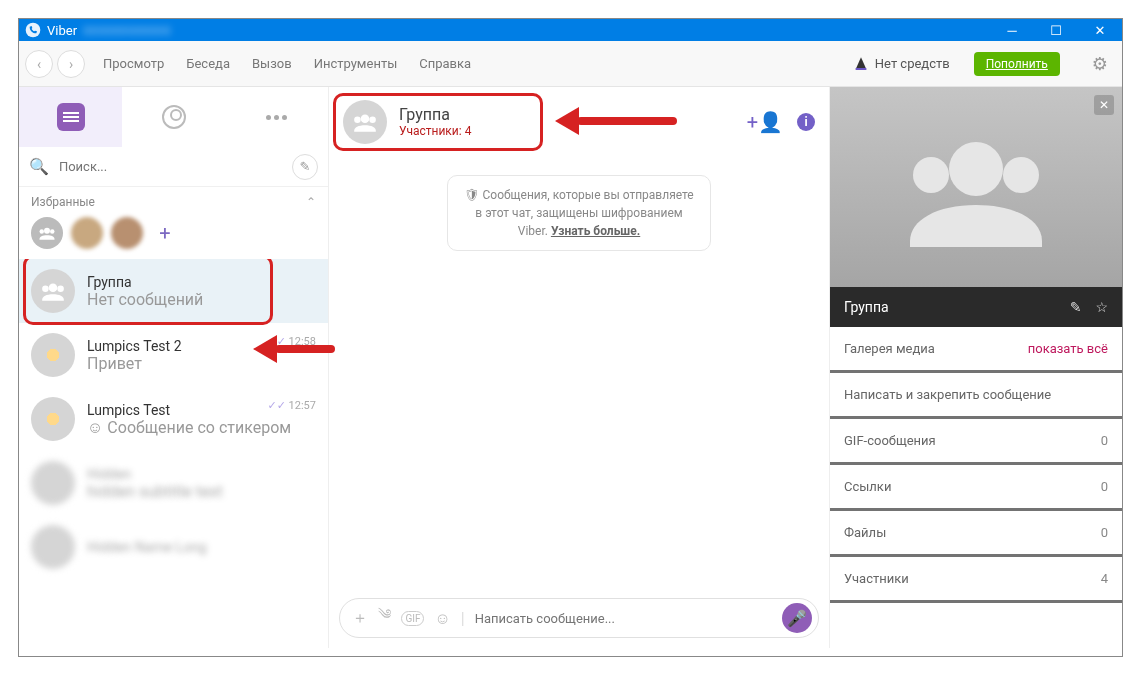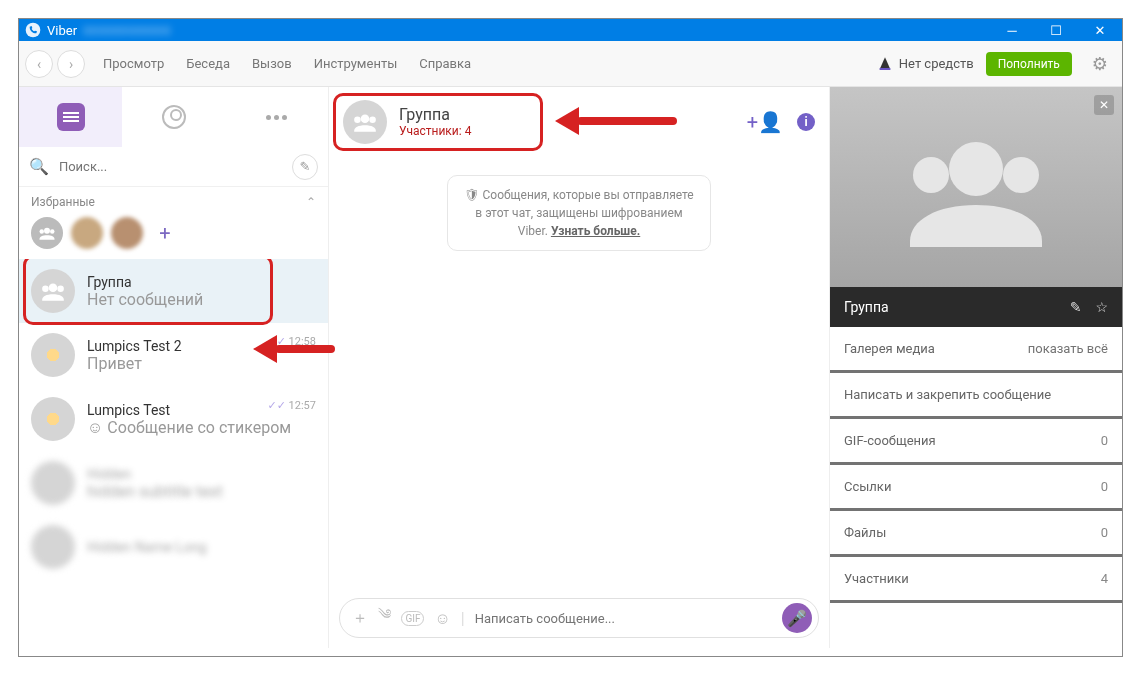--- a/index.html
+++ b/index.html
@@ -8,23 +8,23 @@
 
 .titlebar { height: 22px; background: #007ee5; display: flex; align-items: center; color: #fff; font-size: 13px; }
 .titlebar .app-icon { width: 28px; display: flex; align-items: center; justify-content: center; }
 .titlebar .win-controls { margin-left: auto; display: flex; }
 .titlebar .win-btn { width: 44px; height: 30px; display: flex; align-items: center; justify-content: center; }
 
 .menubar { height: 46px; background: #f8f8f8; border-bottom: 1px solid #e5e5e5; display: flex; align-items: center; padding: 0 6px; }
 .nav-arrows { display: flex; gap: 4px; margin-right: 18px; }
 .nav-arrow { width: 28px; height: 28px; border: 1px solid #ddd; border-radius: 50%; display: flex; align-items: center; justify-content: center; color: #aaa; font-size: 14px; background: #fff; }
 .menu-items { display: flex; gap: 22px; font-size: 13px; color: #777; }
-.menubar .right { margin-left: auto; display: flex; align-items: center; gap: 12px; }
+.menubar .right { margin-left: auto; display: flex; align-items: center; gap: 24px; }
 .credits { display: flex; align-items: center; gap: 6px; font-size: 13px; color: #555; }
-.topup-btn { background: #5cb500; color: #fff; font-size: 12px; padding: 5px 12px; border-radius: 4px; border: none; }
+.topup-btn { background: #5cb500; color: #fff; font-size: 12px; padding: 5px 12px; border-radius: 4px; border: none; text-decoration: underline; }
 .gear { color: #999; font-size: 18px; margin: 0 8px; }
 
 .cols { display: flex; height: calc(100% - 76px); }
 
 .sidebar { width: 310px; background: #fff; border-right: 1px solid #eee; display: flex; flex-direction: column; }
 .sb-tabs { height: 60px; display: flex; align-items: center; }
 .sb-tab { flex: 1; display: flex; align-items: center; justify-content: center; height: 100%; }
 .sb-tab.active { background: #f2eefb; }
 .chat-bubble-ic { width: 28px; height: 28px; background: #8f5db7; border-radius: 6px; position: relative; }
 .chat-bubble-ic:after { content: ''; position: absolute; top: 9px; left: 6px; right: 6px; height: 2px; background: #fff; box-shadow: 0 4px 0 #fff, 0 8px 0 #fff; }
@@ -72,21 +72,21 @@
 .comp-inner input { flex:1; border:none; outline:none; font-size:13px; color:#888; }
 .mic-btn { width: 30px; height: 30px; border-radius: 50%; background: #8f5db7; display:flex;align-items:center;justify-content:center;color:#fff;}
 
 .rightpane { width: 292px; background: #fff; display:flex; flex-direction:column; }
 .rp-hero { height: 200px; background: linear-gradient(#c5c5c5,#a5a5a5); position:relative; display:flex;align-items:center;justify-content:center;}
 .rp-close{position:absolute;top:8px;right:8px;width:20px;height:20px;background:rgba(0,0,0,0.18);color:#fff;border-radius:3px;display:flex;align-items:center;justify-content:center;font-size:12px;}
 .rp-name{background:#2a2a2a;color:#fff;padding:12px 14px;display:flex;align-items:center;font-size:14px;}
 .rp-name .acts{margin-left:auto;display:flex;gap:14px;color:#ddd;}
 .rp-row{padding:14px 14px;border-bottom:3px solid #737373;font-size:13px;color:#666;display:flex;align-items:center;}
 .rp-row .val{margin-left:auto;color:#888;}
-.rp-row .link{color:#737373;}
+.rp-row .link{color:#be185d;}
 
 .arrow-ann { position:absolute; pointer-events:none; }
 .arrow-ann .shaft{height:8px;background:#d62222;border-radius:4px;}
 .arrow-ann .head{width:0;height:0;border-top:14px solid transparent;border-bottom:14px solid transparent;border-right:24px solid #d62222;position:absolute;left:-22px;top:-10px;}
 
 svg.group-icon{fill:#fff;}
 </style>
 </head>
 <body>
 

